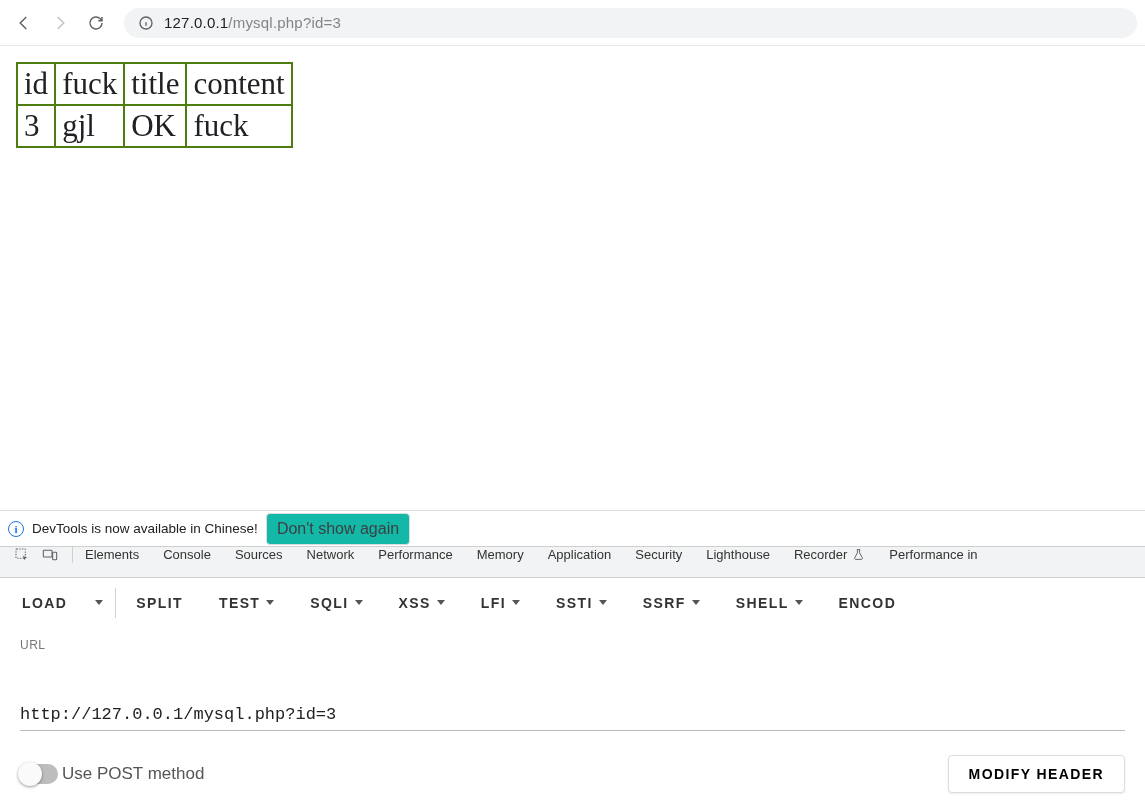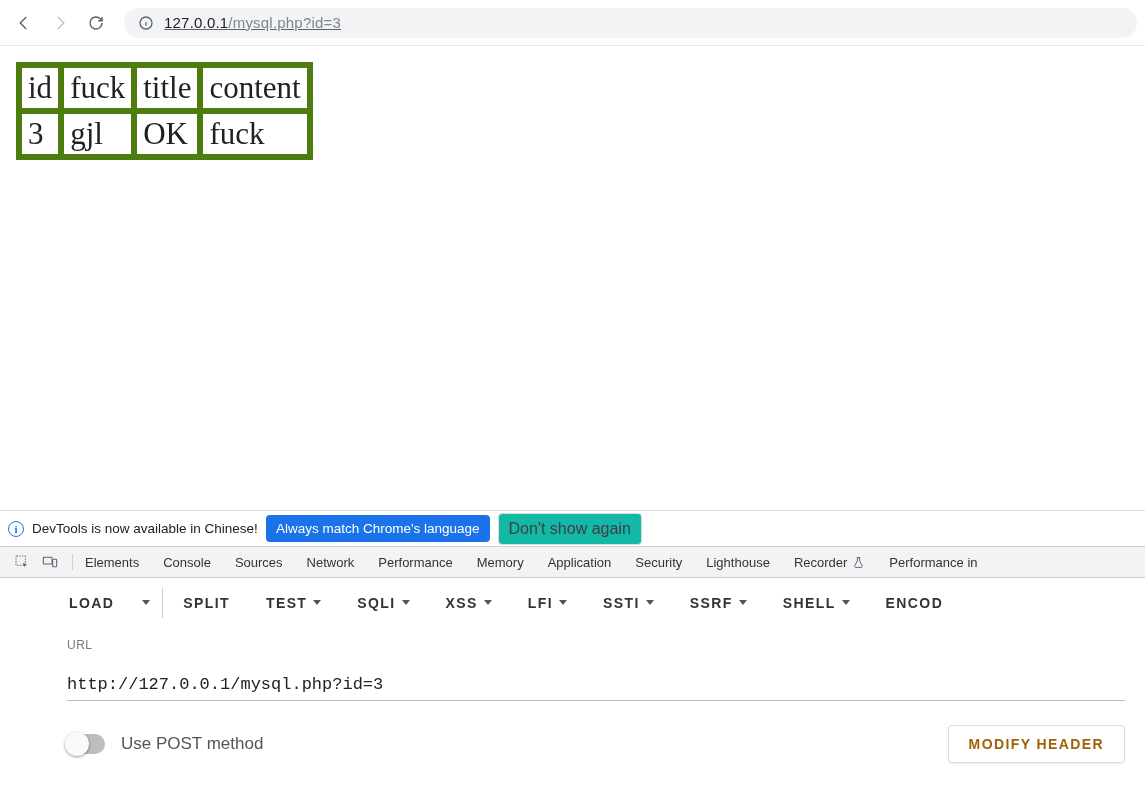--- a/index.html
+++ b/index.html
@@ -7,74 +7,74 @@
   
   .toolbar {
     height: 46px; background:#fff; display:flex; align-items:center; padding:0 8px; gap:4px;
     border-bottom:1px solid #e8e8e8;
   }
   .tb-icon { width:32px; height:32px; display:flex; align-items:center; justify-content:center; border-radius:50%; cursor:pointer; }
   .tb-icon svg { width:18px; height:18px; stroke:#5f6368; fill:none; stroke-width:2; }
   .tb-icon.disabled svg { stroke:#c4c4c4; }
   .omnibox {
     flex:1; height:30px; background:#f1f3f4; border-radius:17px; display:flex; align-items:center;
-    padding:0 14px; margin-left:8px; color:#5f6368; gap:10px;text-decoration:underline;
+    padding:0 14px; margin-left:8px; color:#5f6368; gap:10px;
   }
   .omnibox svg { width:16px; height:16px; stroke:#5f6368; fill:none; stroke-width:2; }
   .url-text { font-size:15px; color:#202124; letter-spacing:.2px; }
   .url-text .gray { color:#80868b; }
   
   .page-area { padding:16px; height:464px; background:#fff; }
   table.data { border-collapse:collapse; border:2px solid #808080; }
   table.data td, table.data th {
-    border:6px solid #4d7c0f; padding:2px 6px; font-size:31px; font-family:"Times New Roman",serif;
+    border:2px solid #4d7c0f; padding:2px 6px; font-size:31px; font-family:"Times New Roman",serif;
     text-align:left; font-weight:normal;margin-left:16px;
   }
   
   .infobar {
     height:36px; background:#fff; border-top:1px solid #ddd; display:flex; align-items:center;
     padding:0 8px; gap:8px; font-size:13.5px;
   }
   .info-icon { width:16px; height:16px; border:1.5px solid #1a73e8; border-radius:50%; color:#1a73e8;
     display:flex; align-items:center; justify-content:center; font-size:11px; font-weight:bold; font-family:serif;}
   .btn-blue { background:#1a73e8; color:#fff; border:none; border-radius:4px; padding:6px 10px; font-size:13.5px; cursor:pointer; font-weight:500;}
   .btn-outline { background:#14b8a6; color:#3c4043; border:1px solid #dadce0; border-radius:4px; padding:6px 10px; font-size:16px; cursor:pointer; }
   
   .dt-tabs {
     height:32px; background:#f1f3f4; border-top:1px solid #cfcfcf; border-bottom:1px solid #cfcfcf;
-    display:flex; align-items:center; font-size:13px; color:#333;
+    display:flex; align-items:flex-start; font-size:13px; color:#333;
   }
   .dt-side { display:flex; align-items:center; gap:12px; padding:0 14px; border-right:1px solid #d0d0d0;}
   .dt-side svg { width:16px; height:16px; stroke:#5f6368; fill:none; stroke-width:1.6;}
   .dt-tab { padding:0 12px; display:flex; align-items:center; cursor:pointer; gap:5px;}
   .beaker { width:13px; height:13px; }
   
-  .hackbar { background:#fff;padding-left:47px; }
+  .hackbar { background:#fff; }
   .hb-row {
     height:50px; display:flex; align-items:center; font-size:14px; font-weight:600;
     letter-spacing:1.4px; color:#333; padding:0 4px; border-bottom:1px solid rgba(0,0,0,0);
   }
   .hb-btn { padding:0 18px; height:100%; display:flex; align-items:center; cursor:pointer; gap:6px; white-space:nowrap;}
   .hb-sep { width:1px; background:#d0d0d0; height:30px; margin:0 2px;}
   .caret { width:0; height:0; border-left:4px solid transparent; border-right:4px solid transparent; border-top:5px solid #555;}
   .caret-only { padding:0 10px; }
   .hb-url-area { padding:10px 20px 6px; }
   .hb-url-label { font-size:12px; color:#777; letter-spacing:.5px; margin-bottom:20px;}
   .hb-url-input {
     width:100%; border:none; border-bottom:1px solid #bbb; font-family:"Consolas","Courier New",monospace;
-    font-size:17px; padding:3px 0 6px; outline:none; color:#222; background:transparent;
+    font-size:17px; padding:3px 0 6px; outline:none; color:#222; background:transparent;margin-top:30px;
   }
   .hb-bottom {
     display:flex; align-items:center; justify-content:space-between; padding:18px 20px 0;
   }
   .toggle { width:38px; height:20px; background:#bdbdbd; border-radius:20px; position:relative; cursor:pointer;}
   .toggle::after{ content:""; position:absolute; left:-2px; top:-2px; width:24px; height:24px; background:#fafafa; border-radius:50%; box-shadow:0 1px 3px rgba(0,0,0,.4);}
-  .post-row { display:flex; align-items:center; gap:16px; color:#555; font-size:17px;}
+  .post-row { display:flex; align-items:center; gap:4px; color:#555; font-size:17px;}
   .modify-btn { border:1px solid #dcdcdc; background:#fff; border-radius:4px; padding:10px 20px;
-    font-size:14px; font-weight:600; letter-spacing:1.4px; cursor:pointer; color:#a16207; box-shadow:0 1px 2px rgba(0,0,0,.08);}
+    font-size:14px; font-weight:600; letter-spacing:1.4px; cursor:pointer; color:#000000; box-shadow:0 1px 2px rgba(0,0,0,.08);}
 </style>
 </head>
 <body>
 
 <div class="toolbar">
   <div class="tb-icon">
     <svg viewBox="0 0 24 24">
         <path d="M15 4l-8 8 8 8"></path>
       </svg>
   </div>
@@ -116,21 +116,20 @@
       <td>OK</td>
       <td>fuck</td>
     </tr>
   </tbody>
     </table>
 </div>
 
 <div class="infobar">
   <div class="info-icon">i</div>
   <span>DevTools is now available in Chinese!</span>
-  <button class="btn-blue">Always match Chrome's language</button>
   <button class="btn-outline">Don't show again</button>
 </div>
 
 <div class="dt-tabs">
   <div class="dt-side">
     <svg viewBox="0 0 24 24">
         <rect x="3" y="3" width="14" height="14" rx="1" stroke-dasharray="2 2"></rect>
         <path d="M13 13l7 3-3 1-1 3-3-7z" fill="#5f6368" stroke="none"></path>
       </svg>
     <svg viewBox="0 0 24 24">

